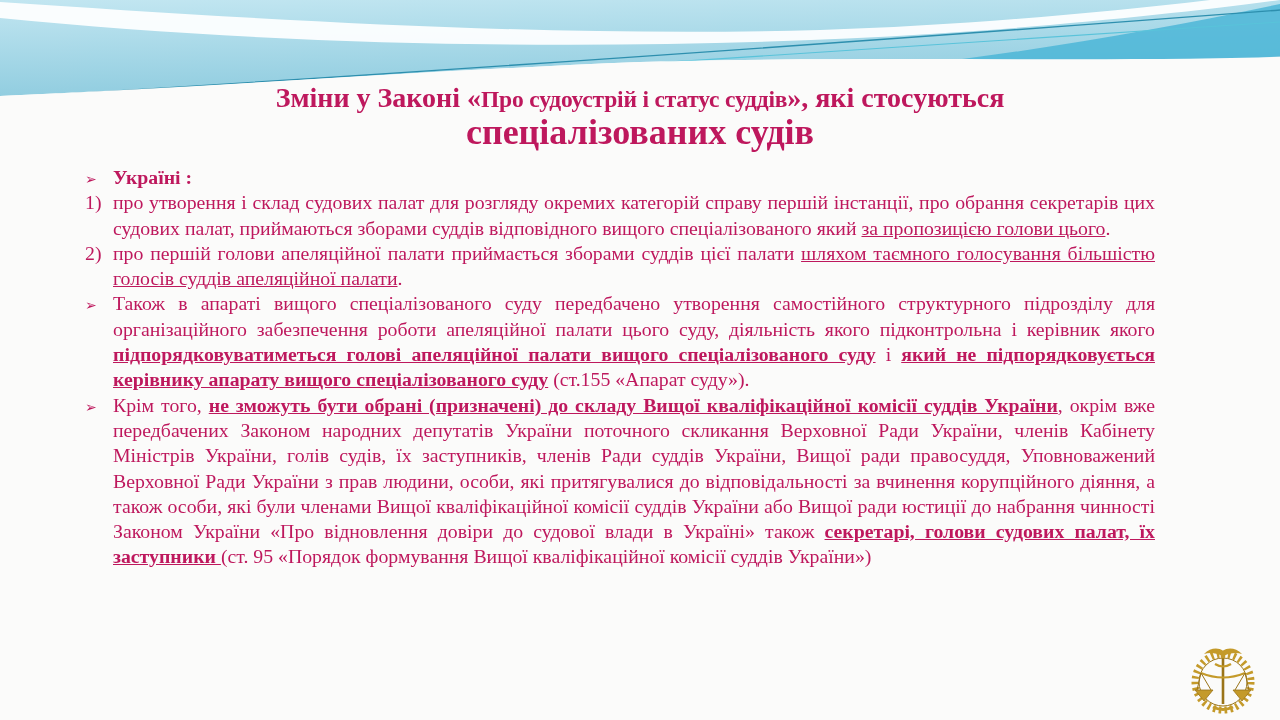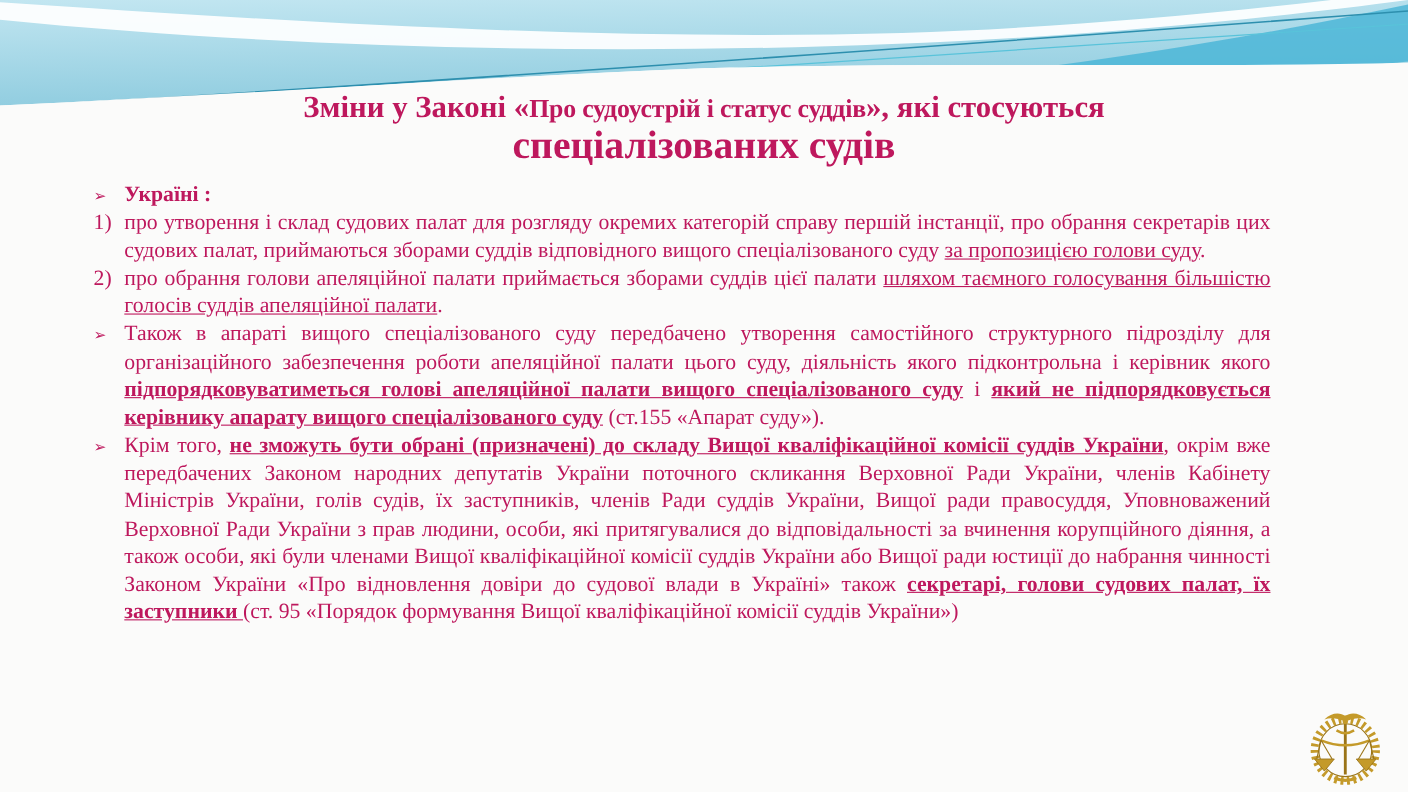--- a/index.html
+++ b/index.html
@@ -53,22 +53,22 @@
     <path d="M0,160 V96 C220,86 440,70 640,62 C860,56 1080,62 1280,57 V160 Z" fill="#fbfbfa"></path>
   </svg>
 
   <div class="title">
     <div id="title-line1"><span class="ts-lg">Зміни у Законі «</span><span class="ts-md">Про судоустрій і статус суддів</span><span class="ts-lg">», які стосуються</span></div>
     <div class="title-line2">спеціалізованих судів</div>
   </div>
 
   <div class="body-text" id="body-content">
       <div class="para"><span class="marker arrow">➢</span><span class="b">Україні :</span></div>
-      <div class="para"><span class="marker num">1)</span><span>про утворення і склад судових палат для розгляду окремих категорій справу першій інстанції, про обрання секретарів цих судових палат, приймаються зборами суддів відповідного вищого спеціалізованого суду </span><span class="u">за пропозицією голови суду</span><span>.</span></div>
-      <div class="para"><span class="marker num">2)</span><span>про обрання голови апеляційної палати приймається зборами суддів цієї палати </span><span class="u">шляхом таємного голосування більшістю голосів суддів апеляційної палати</span><span>.</span></div>
+      <div class="para"><span class="marker num">1)</span><span>про утворення і склад судових палат для розгляду окремих категорій справу першій інстанції, про обрання секретарів цих судових палат, приймаються зборами суддів відповідного вищого спеціалізованого який </span><span class="u">за пропозицією голови цього</span><span>.</span></div>
+      <div class="para"><span class="marker num">2)</span><span>про першій голови апеляційної палати приймається зборами суддів цієї палати </span><span class="u">шляхом таємного голосування більшістю голосів суддів апеляційної палати</span><span>.</span></div>
       <div class="para"><span class="marker arrow">➢</span><span>Також в апараті вищого спеціалізованого суду передбачено утворення самостійного структурного підрозділу для організаційного забезпечення роботи апеляційної палати цього суду, діяльність якого підконтрольна і керівник якого </span><span class="b u">підпорядковуватиметься голові апеляційної палати вищого спеціалізованого суду</span><span> і </span><span class="b u">який не підпорядковується керівнику апарату вищого спеціалізованого суду</span><span> (ст.155 «Апарат суду»).</span></div>
       <div class="para"><span class="marker arrow">➢</span><span>Крім того, </span><span class="b u">не зможуть бути обрані (призначені) до складу Вищої кваліфікаційної комісії суддів України</span><span>, окрім вже передбачених Законом народних депутатів України поточного скликання Верховної Ради України, членів Кабінету Міністрів України, голів судів, їх заступників, членів Ради суддів України, Вищої ради правосуддя, Уповноважений Верховної Ради України з прав людини, особи, які притягувалися до відповідальності за вчинення корупційного діяння, а також особи, які були членами Вищої кваліфікаційної комісії суддів України або Вищої ради юстиції до набрання чинності Законом України «Про відновлення довіри до судової влади в Україні»  також </span><span class="b u">секретарі, голови судових палат, їх заступники </span><span>(ст. 95 «Порядок формування Вищої кваліфікаційної комісії суддів України»)</span></div>
     </div>
 
   <svg class="logo" viewBox="0 0 74 72" xmlns="http://www.w3.org/2000/svg" aria-hidden="true">
 
     <circle cx="37" cy="38" r="28" fill="none" stroke="#c49a2a" stroke-width="7" stroke-dasharray="2.5,3.2"></circle>
     <circle cx="37" cy="38" r="24" fill="none" stroke="#9a7418" stroke-width="1"></circle>
 
     <path d="M18,10 C24,4 32,3 37,7 C42,3 50,4 56,10 C50,8 44,9 37,12 C30,9 24,8 18,10 Z" fill="#c49a2a"></path>

